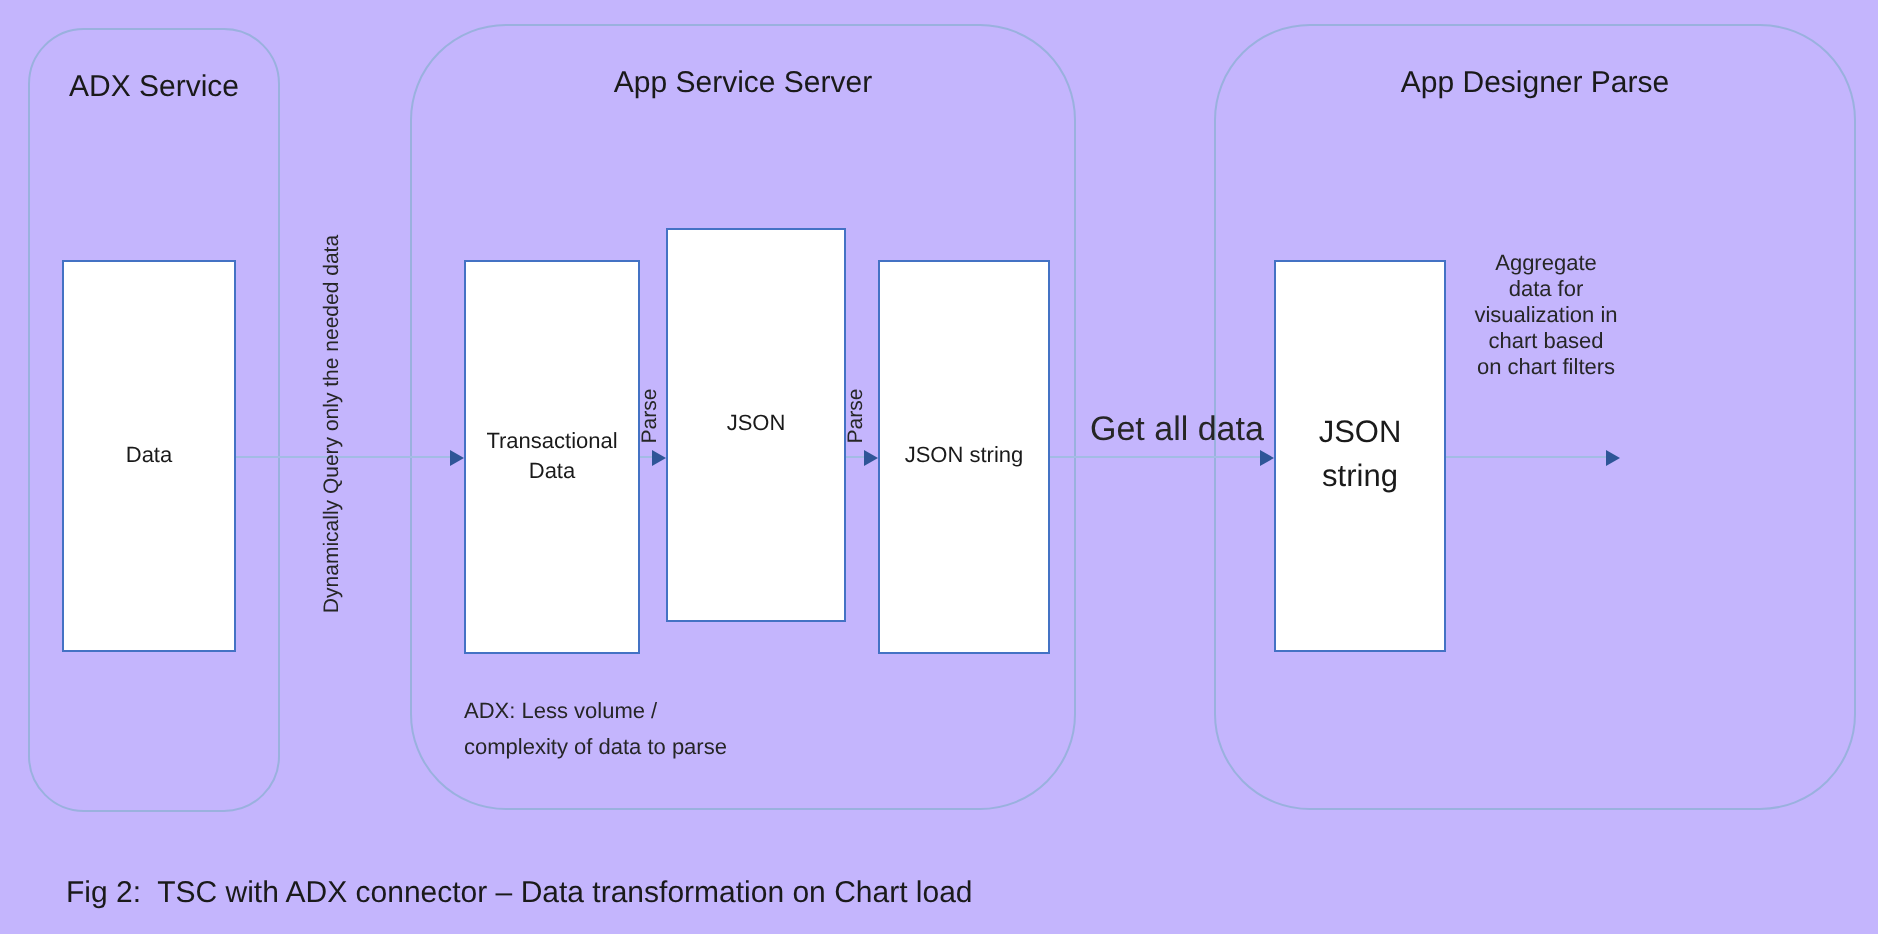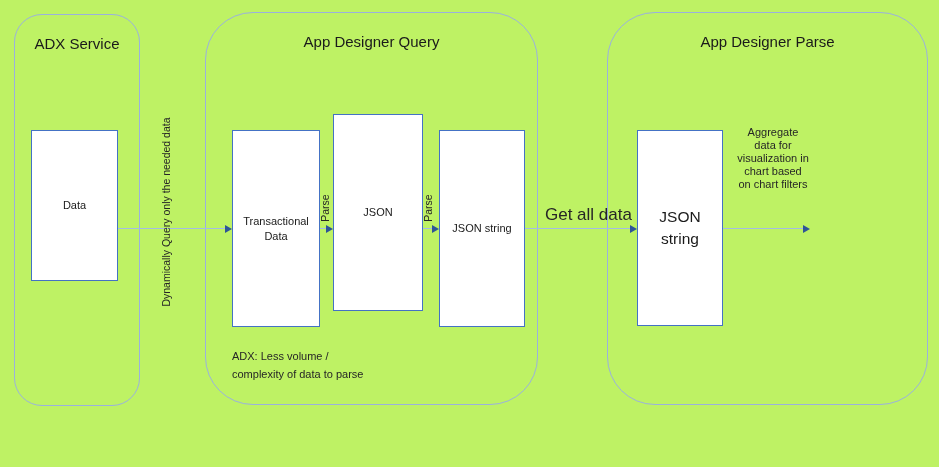--- a/index.html
+++ b/index.html
@@ -12,21 +12,21 @@
   * { margin: 0; padding: 0; box-sizing: border-box; }
   html, body { background: #ffffff; }
   body {
     font-family: "Liberation Sans", sans-serif;
     color: var(--text);
   }
   .canvas {
     position: relative;
     width: 939px;
     height: 467px;
-    background: #bef264;
+    background: #c4b5fd;
     overflow: hidden;
   }
   .container {
     position: absolute;
     border: 1.4px solid var(--container-border);
     background: transparent;
   }
   .container-title {
     padding-top: 20px;
     text-align: center;
@@ -93,28 +93,28 @@
 </head>
 <body>
 
 <div class="canvas">
 
   <div class="container" style="left:14px; top:14px; width:126px; height:392px; border-radius:28px;">
     <div class="container-title">ADX Service</div>
   </div>
 
   <div class="container" style="left:205px; top:12px; width:333px; height:393px; border-radius:48px;">
-    <div class="container-title">App Designer Query</div>
+    <div class="container-title">App Service Server</div>
   </div>
 
   <div class="container" style="left:607px; top:12px; width:321px; height:393px; border-radius:48px;">
     <div class="container-title">App Designer Parse</div>
   </div>
 
-  <div class="box" style="left:31px; top:130px; width:87px; height:151px;text-align:center;">Data</div>
+  <div class="box" style="left:31px; top:130px; width:87px; height:196px;text-align:center;">Data</div>
 
   <div class="box" style="left:232px; top:130px; width:88px; height:197px; padding:0 8px;">Transactional Data</div>
 
   <div class="box" style="left:333px; top:114px; width:90px; height:197px;">JSON</div>
 
   <div class="box" style="left:439px; top:130px; width:86px; height:197px;">JSON string</div>
 
   <div class="box big" style="left:637px; top:130px; width:86px; height:196px; padding:0 15px;">JSON string</div>
 
 
@@ -149,14 +149,15 @@
 
   <div class="vlabel" style="left:411px; top:202px; width:34px;">Parse</div>
 
   <div class="hlabel" style="left:545px; top:205px;">Get all data</div>
 
   <div class="note" style="left:737px; top:126px; width:72px;text-align:center;">Aggregate data for visualization in chart based on chart filters</div>
 
   <div class="note" style="left:232px; top:348px; width:200px; line-height:1.6;">ADX: Less volume /
 complexity of data to parse</div>
 
+  <div class="caption">Fig 2:  TSC with ADX connector – Data transformation on Chart load</div>
 
 </div>
 
 </body></html>

